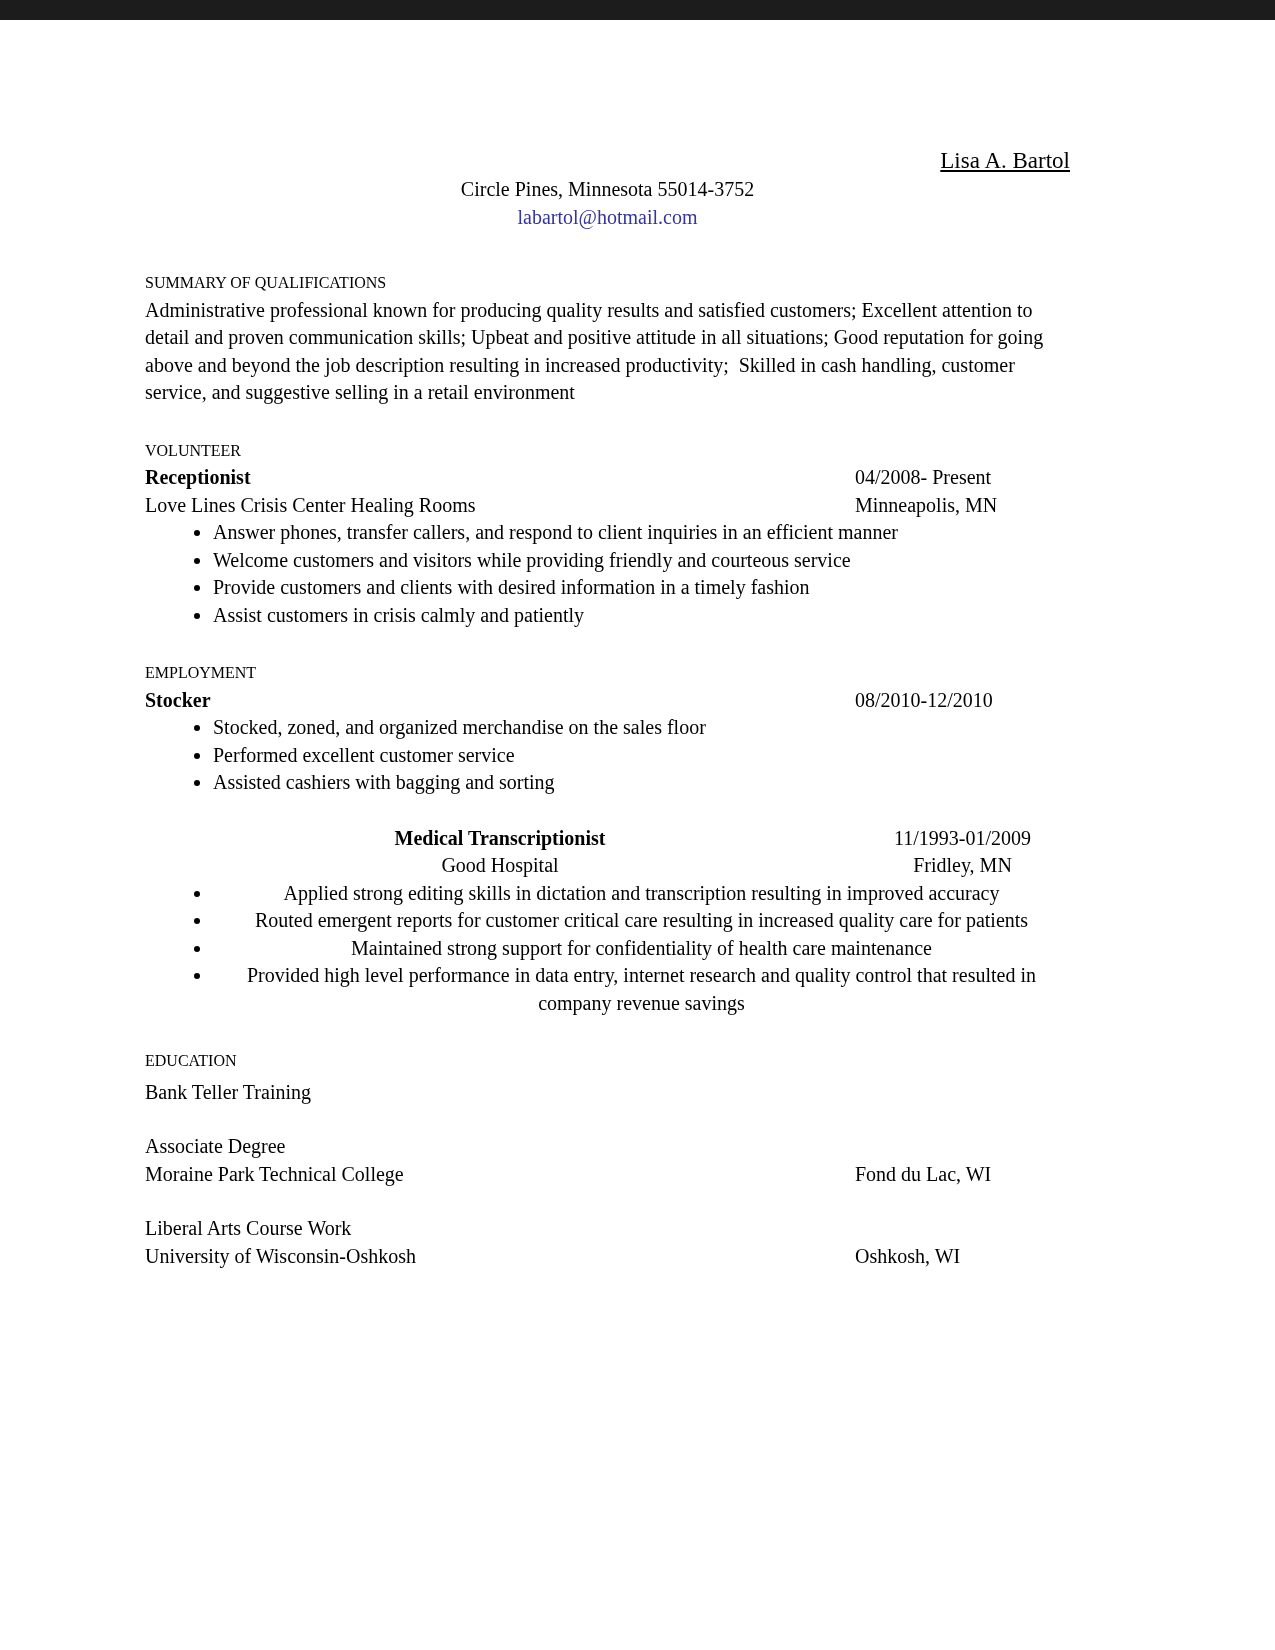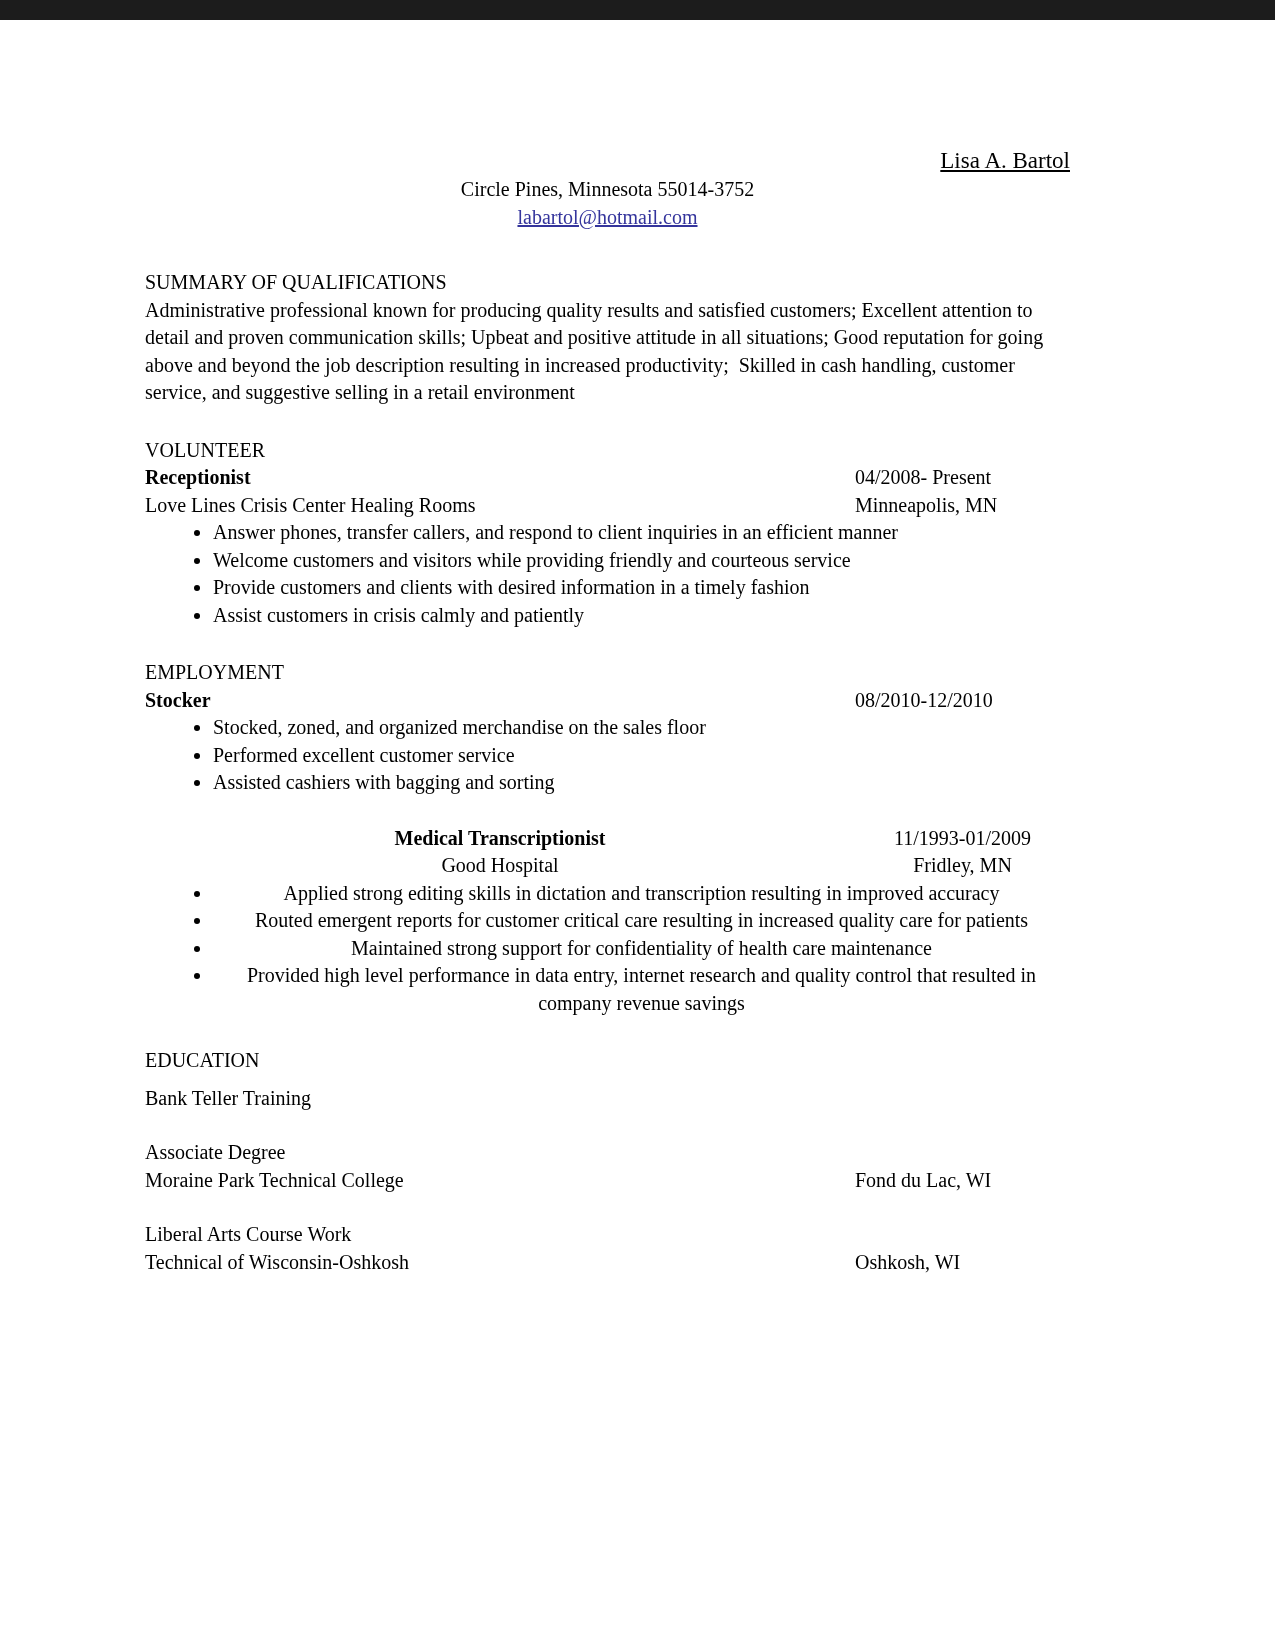--- a/index.html
+++ b/index.html
@@ -30,41 +30,40 @@
     margin-bottom: 38px;
   }
   .name {
     font-size: 23px;
     line-height: 30px;
     text-decoration: underline;
     text-align: right;
   }
   a.email {
     color: #34349c;
-    text-decoration: underline;
     cursor: pointer;
   }
   .heading {
-    font-size: 20px;
+    font-size: 16px;
     font-weight: normal;
     line-height: 27.5px;
   }
   .sect { margin-top: 30px; }
   .row { display: flex; }
   .row .left { flex: 1; }
   .row .right { width: 215px; }
   .bold { font-weight: bold; }
   ul.bullets {
     list-style: disc;
     padding-left: 68px;
   }
   ul.bullets li { line-height: 27.5px; }
   .entry-gap { margin-top: 28px; text-align: center; }
   .edu-entry { margin-top: 27px; }
-  .edu-entry.first { margin-top: 10px; }
+  .edu-entry.first { margin-top: 4px; }
   .summary-text { white-space: pre-wrap; }
 </style>
 </head>
 <body>
 
 <div class="top-bar"></div>
 
 <div class="page">
   <div class="content">
 
@@ -141,20 +140,20 @@
         <div>Associate Degree</div>
         <div class="row">
           <span class="left">Moraine Park Technical College</span>
           <span class="right">Fond du Lac, WI</span>
         </div>
       </div>
 
       <div class="edu-entry">
         <div>Liberal Arts Course Work</div>
         <div class="row">
-          <span class="left">Technical of Wisconsin-Oshkosh</span>
+          <span class="left">University of Wisconsin-Oshkosh</span>
           <span class="right">Oshkosh, WI</span>
         </div>
       </div>
     </div>
 
   </div>
 </div>
 
 </body></html>

